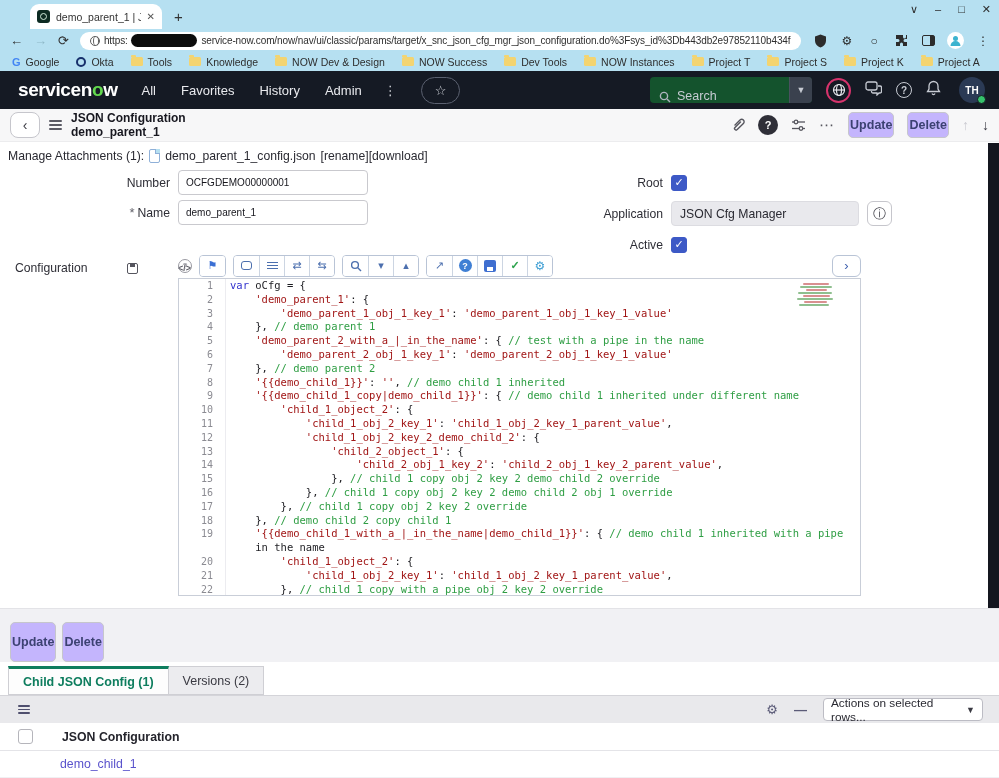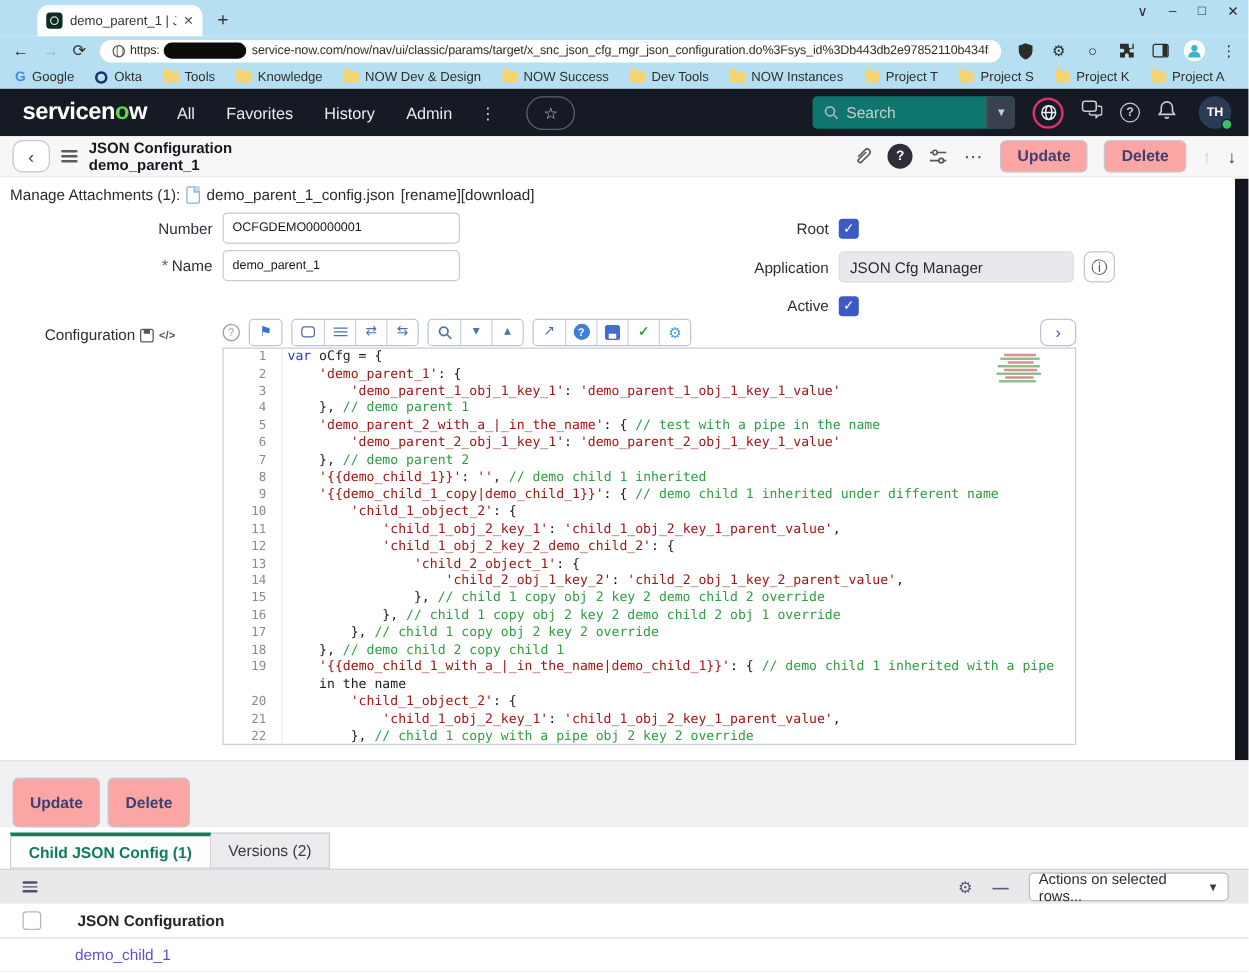--- a/index.html
+++ b/index.html
@@ -40,21 +40,21 @@
   
   .sn-header { height:38px; background:#151a24; display:flex; align-items:center; padding:0 14px 0 18px; }
   .sn-logo { font-size:19px; font-weight:700; color:#fff; letter-spacing:-0.4px; margin-right:24px; }
   .sn-logo .green { color:#62d84e; }
   .sn-nav { display:flex; gap:25px; align-items:center; }
   .sn-nav-item { font-size:13px; color:#e9eaee; }
   .sn-dots { color:#cfd2d8; font-size:13px; margin-left:22px; }
   .sn-pill { margin-left:24px; height:27px; border:1px solid #5b6170; border-radius:15px; display:flex; align-items:center; gap:8px; padding:0 13px; }
   .sn-pill-text { font-size:12.5px; font-weight:600; color:#f3f4f6; white-space:nowrap; }
   .sn-pill-star { color:#cfd2d8; font-size:13px; }
-  .sn-search { margin-left:auto; width:162px; height:26px; background:#0f766e; border-radius:4px; display:flex; align-items:center; overflow:hidden; }
+  .sn-search { margin-left:auto; width:162px; height:26px; background:#14532d; border-radius:4px; display:flex; align-items:flex-end; overflow:hidden; }
   .sn-search svg { margin:0 6px 0 9px; flex:none; }
   .sn-search-text { flex:1; font-size:12.5px; color:#c7cbd3; }
   .sn-search-caret { width:23px; align-self:stretch; background:#3a listens414e; background:#3a414e; border-left:1px solid #4a5160; display:flex; align-items:center; justify-content:center; color:#c7cbd3; font-size:9px; }
   .sn-icons { display:flex; align-items:center; gap:14px; margin-left:14px; }
   .sn-globe-ring { width:25px; height:25px; border:2px solid #d6336c; border-radius:50%; display:flex; align-items:center; justify-content:center; }
   .sn-circle-help { width:16px; height:16px; border:1.4px solid #c7cbd3; border-radius:50%; color:#c7cbd3; font-size:10px; display:flex; align-items:center; justify-content:center; font-weight:700; }
   .sn-avatar { width:26px; height:26px; border-radius:50%; background:#2b3a55; color:#fff; font-size:10px; font-weight:700; display:flex; align-items:center; justify-content:center; position:relative; margin-left:4px; }
   .sn-avatar .dot { position:absolute; right:-1px; bottom:-1px; width:9px; height:9px; background:#35c26b; border:1.5px solid #151a24; border-radius:50%; }
 
   
@@ -62,21 +62,21 @@
   .fh-back { width:30px; height:26px; background:#fff; border:1px solid #c6c6cc; border-radius:8px; display:flex; align-items:center; justify-content:center; color:#3a3a42; font-size:14px; }
   .fh-burger { display:flex; flex-direction:column; gap:2.5px; }
   .fh-burger i { width:13px; height:1.6px; background:#5a5a64; border-radius:1px; }
   .fh-titles { line-height:1.2; }
   .fh-title { font-size:12px; font-weight:700; color:#17171f; }
   .fh-subtitle { font-size:12px; font-weight:700; color:#17171f; }
   .fh-right { margin-left:auto; display:flex; align-items:center; gap:13px; }
   .fh-ico { color:#56565e; display:flex; align-items:center; }
   .fh-qmark { width:20px; height:20px; background:#2f2f38; border-radius:50%; color:#fff; font-size:11px; font-weight:700; display:flex; align-items:center; justify-content:center; }
   .fh-more { font-size:15px; color:#56565e; letter-spacing:1px; }
-  .btn { background:#fca5a5; border:1px solid #c6c6cc; border-radius:5px; padding:5px 13px; font-size:12.5px; font-weight:600; color:#3c4172; font-family:inherit; }
+  .btn { background:#c4b5fd; border:1px solid #c6c6cc; border-radius:5px; padding:5px 1px; font-size:12.5px; font-weight:600; color:#3c4172; font-family:inherit; }
   .fh-arrow-up { color:#c9c9d0; font-size:14px; }
   .fh-arrow-down { color:#3a3a44; font-size:14px; }
 
   
   .content { position:relative; height:466px; background:#fff; }
   .attach-row { position:absolute; left:8px; top:7px; display:flex; align-items:center; gap:5px; font-size:12.2px; color:#2a2a32; }
   .file-ico { width:11px; height:14px; border:1.2px solid #8fb0d8; border-radius:2px; background:#fff; position:relative; }
   .file-ico::after { content:""; position:absolute; top:-1px; right:-1px; width:4px; height:4px; background:#b6e0f1; border-left:1.2px solid #8fb0d8; border-bottom:1.2px solid #8fb0d8; }
   .fld-label { width:170px; text-align:right; font-size:12.2px; color:#2e2e36; flex:none; }
   .req { color:#62626a; font-size:13px; margin-right:3px; }
@@ -85,21 +85,21 @@
   .fld-input { width:190px; height:25px; border:1px solid #c9c9ce; border-radius:4px; padding:0 7px; font-size:10px; color:#16161d; font-family:inherit; }
   .form-right { position:absolute; left:500px; top:28px; width:495px; display:flex; flex-direction:column; gap:6px; }
   .fld-label-r { width:163px; text-align:right; font-size:12.2px; color:#2e2e36; flex:none; }
   .ro-field { width:188px; height:25px; background:#e9e9ed; border:1px solid #dcdce1; border-radius:4px; display:flex; align-items:center; padding:0 8px; font-size:12.2px; color:#2a2a32; }
   .info-btn { width:25px; height:25px; background:#fff; border:1px solid #c6c6cc; border-radius:6px; display:flex; align-items:center; justify-content:center; font-size:13px; color:#4a4a52; }
   .checkbox { width:16px; height:16px; border-radius:3px; border:1px solid #b5b5bb; background:#fff; position:relative; }
   .checkbox.checked { background:#3d59c6; border-color:#3d59c6; }
   .checkbox.checked::after { content:"✓"; position:absolute; inset:0; color:#fff; font-size:11px; display:flex; align-items:center; justify-content:center; }
 
   
-  .cfg-label { position:absolute; left:0; top:119px; width:176px; display:flex; justify-content:center; align-items:center; gap:4px; font-size:12.2px; color:#2e2e36; }
+  .cfg-label { position:absolute; left:15px; top:119px; width:176px; display:flex; justify-content:space-between; align-items:center; gap:4px; font-size:12.2px; color:#2e2e36; }
   .ico-disk { width:11px; height:11px; border:1.3px solid #55555e; border-radius:2px; position:relative; }
   .ico-disk::after { content:""; position:absolute; top:0; left:2px; right:2px; height:3px; background:#55555e; }
   .ico-code-txt { font-size:9px; font-weight:700; color:#55555e; }
   .editor { position:absolute; left:178px; top:112px; width:683px; }
   .ed-toolbar { height:23px; display:flex; align-items:center; gap:7px; }
   .ed-help { width:14px; height:14px; border:1.2px solid #9a9aa2; border-radius:50%; color:#9a9aa2; font-size:9px; display:flex; align-items:center; justify-content:center; }
   .btn-group { display:flex; border:1px solid #b9c4d6; border-radius:4px; overflow:hidden; background:#fff; }
   .ed-btn { width:25px; height:20px; background:#fff; border:none; border-left:1px solid #ccd5e2; display:flex; align-items:center; justify-content:center; padding:0; }
   .ed-btn:first-child { border-left:none; }
   .g-blue { color:#4c6fae; font-size:11px; line-height:1; }

